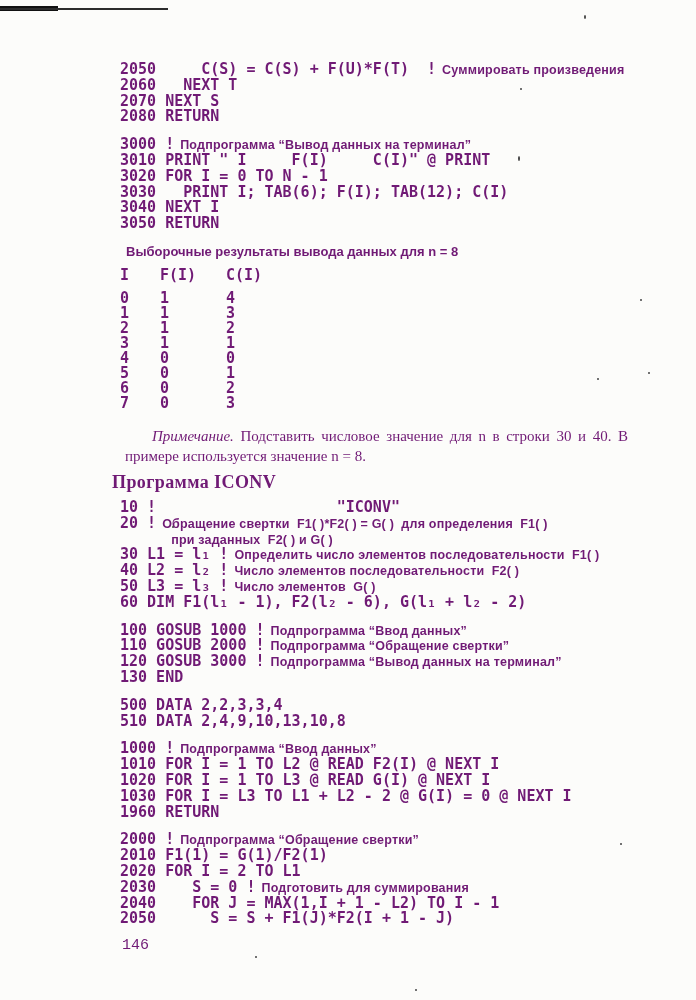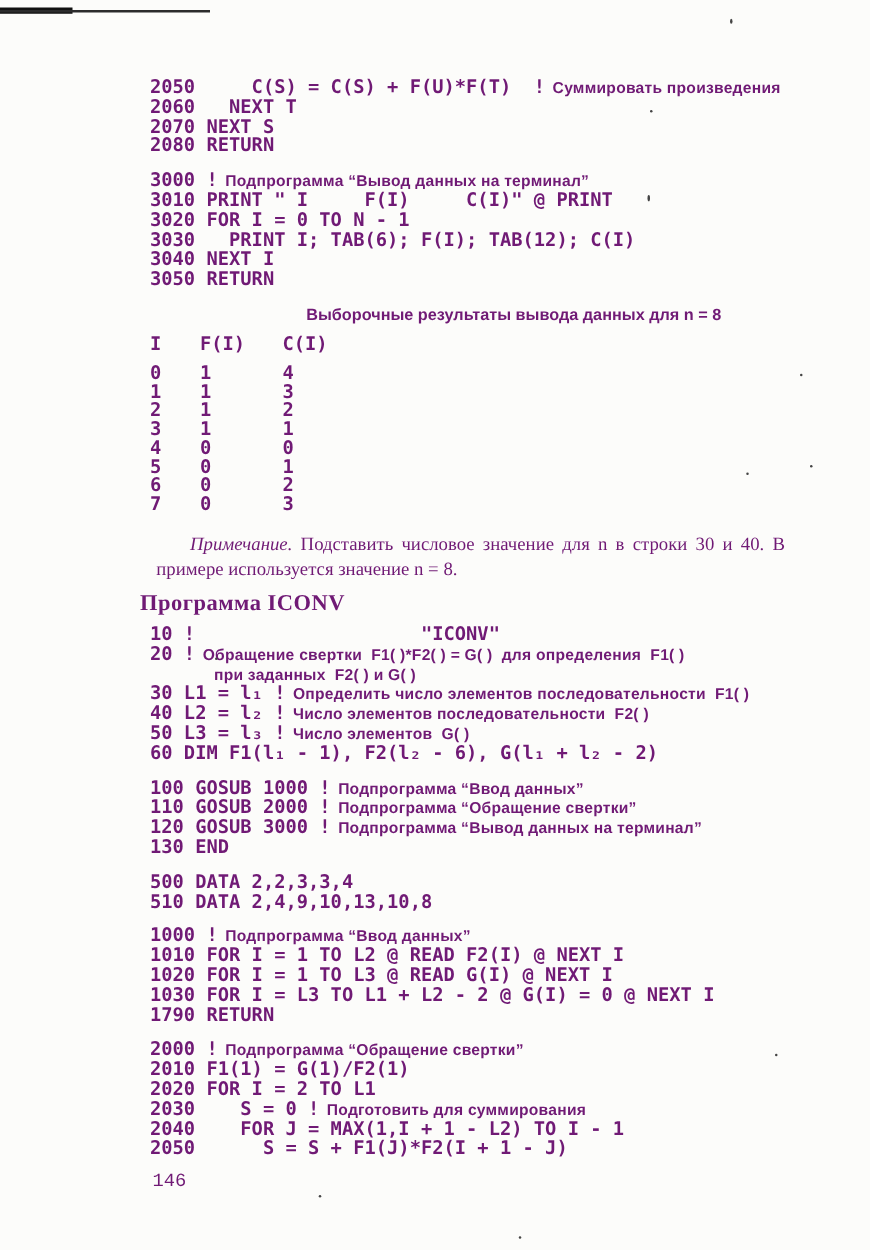--- a/index.html
+++ b/index.html
@@ -30,21 +30,21 @@
   .code-line .m {
     font-family:"Liberation Sans", sans-serif;
     font-weight:600; font-size:12.5px;
     letter-spacing:0.2px; margin-left:6px;
   }
 
   
   .caption {
     margin:12px 0 0 126px;
     font-family:"Liberation Sans", sans-serif;
-    font-weight:600; font-size:13px; line-height:15px;text-align:center;
+    font-weight:600; font-size:13px; line-height:15px;
   }
   .tbl-header, .trow {
     display:flex;
     margin-left:120px;
     font-family:"DejaVu Sans Mono", monospace;
     font-weight:bold; font-size:15px; line-height:15px;
   }
   .tbl-header { margin-top:9px; }
   .tbl-rows { margin-top:8px; }
   .trow { height:15px; }
@@ -178,21 +178,21 @@
       <div class="code-line"><span class="c">120 GOSUB 3000 !</span><span class="m">Подпрограмма “Вывод данных на терминал”</span></div>
       <div class="code-line"><span class="c">130 END</span></div>
       <div class="code-line blank"></div>
       <div class="code-line"><span class="c">500 DATA 2,2,3,3,4</span></div>
       <div class="code-line"><span class="c">510 DATA 2,4,9,10,13,10,8</span></div>
       <div class="code-line blank"></div>
       <div class="code-line"><span class="c">1000 !</span><span class="m">Подпрограмма “Ввод данных”</span></div>
       <div class="code-line"><span class="c">1010 FOR I = 1 TO L2 @ READ F2(I) @ NEXT I</span></div>
       <div class="code-line"><span class="c">1020 FOR I = 1 TO L3 @ READ G(I) @ NEXT I</span></div>
       <div class="code-line"><span class="c">1030 FOR I = L3 TO L1 + L2 - 2 @ G(I) = 0 @ NEXT I</span></div>
-      <div class="code-line"><span class="c">1790 RETURN</span></div>
+      <div class="code-line"><span class="c">1960 RETURN</span></div>
       <div class="code-line blank"></div>
       <div class="code-line"><span class="c">2000 !</span><span class="m">Подпрограмма “Обращение свертки”</span></div>
       <div class="code-line"><span class="c">2010 F1(1) = G(1)/F2(1)</span></div>
       <div class="code-line"><span class="c">2020 FOR I = 2 TO L1</span></div>
       <div class="code-line"><span class="c">2030    S = 0 !</span><span class="m">Подготовить для суммирования</span></div>
       <div class="code-line"><span class="c">2040    FOR J = MAX(1,I + 1 - L2) TO I - 1</span></div>
       <div class="code-line"><span class="c">2050      S = S + F1(J)*F2(I + 1 - J)</span></div>
     </section>
 
   <div class="page-number">146</div>

